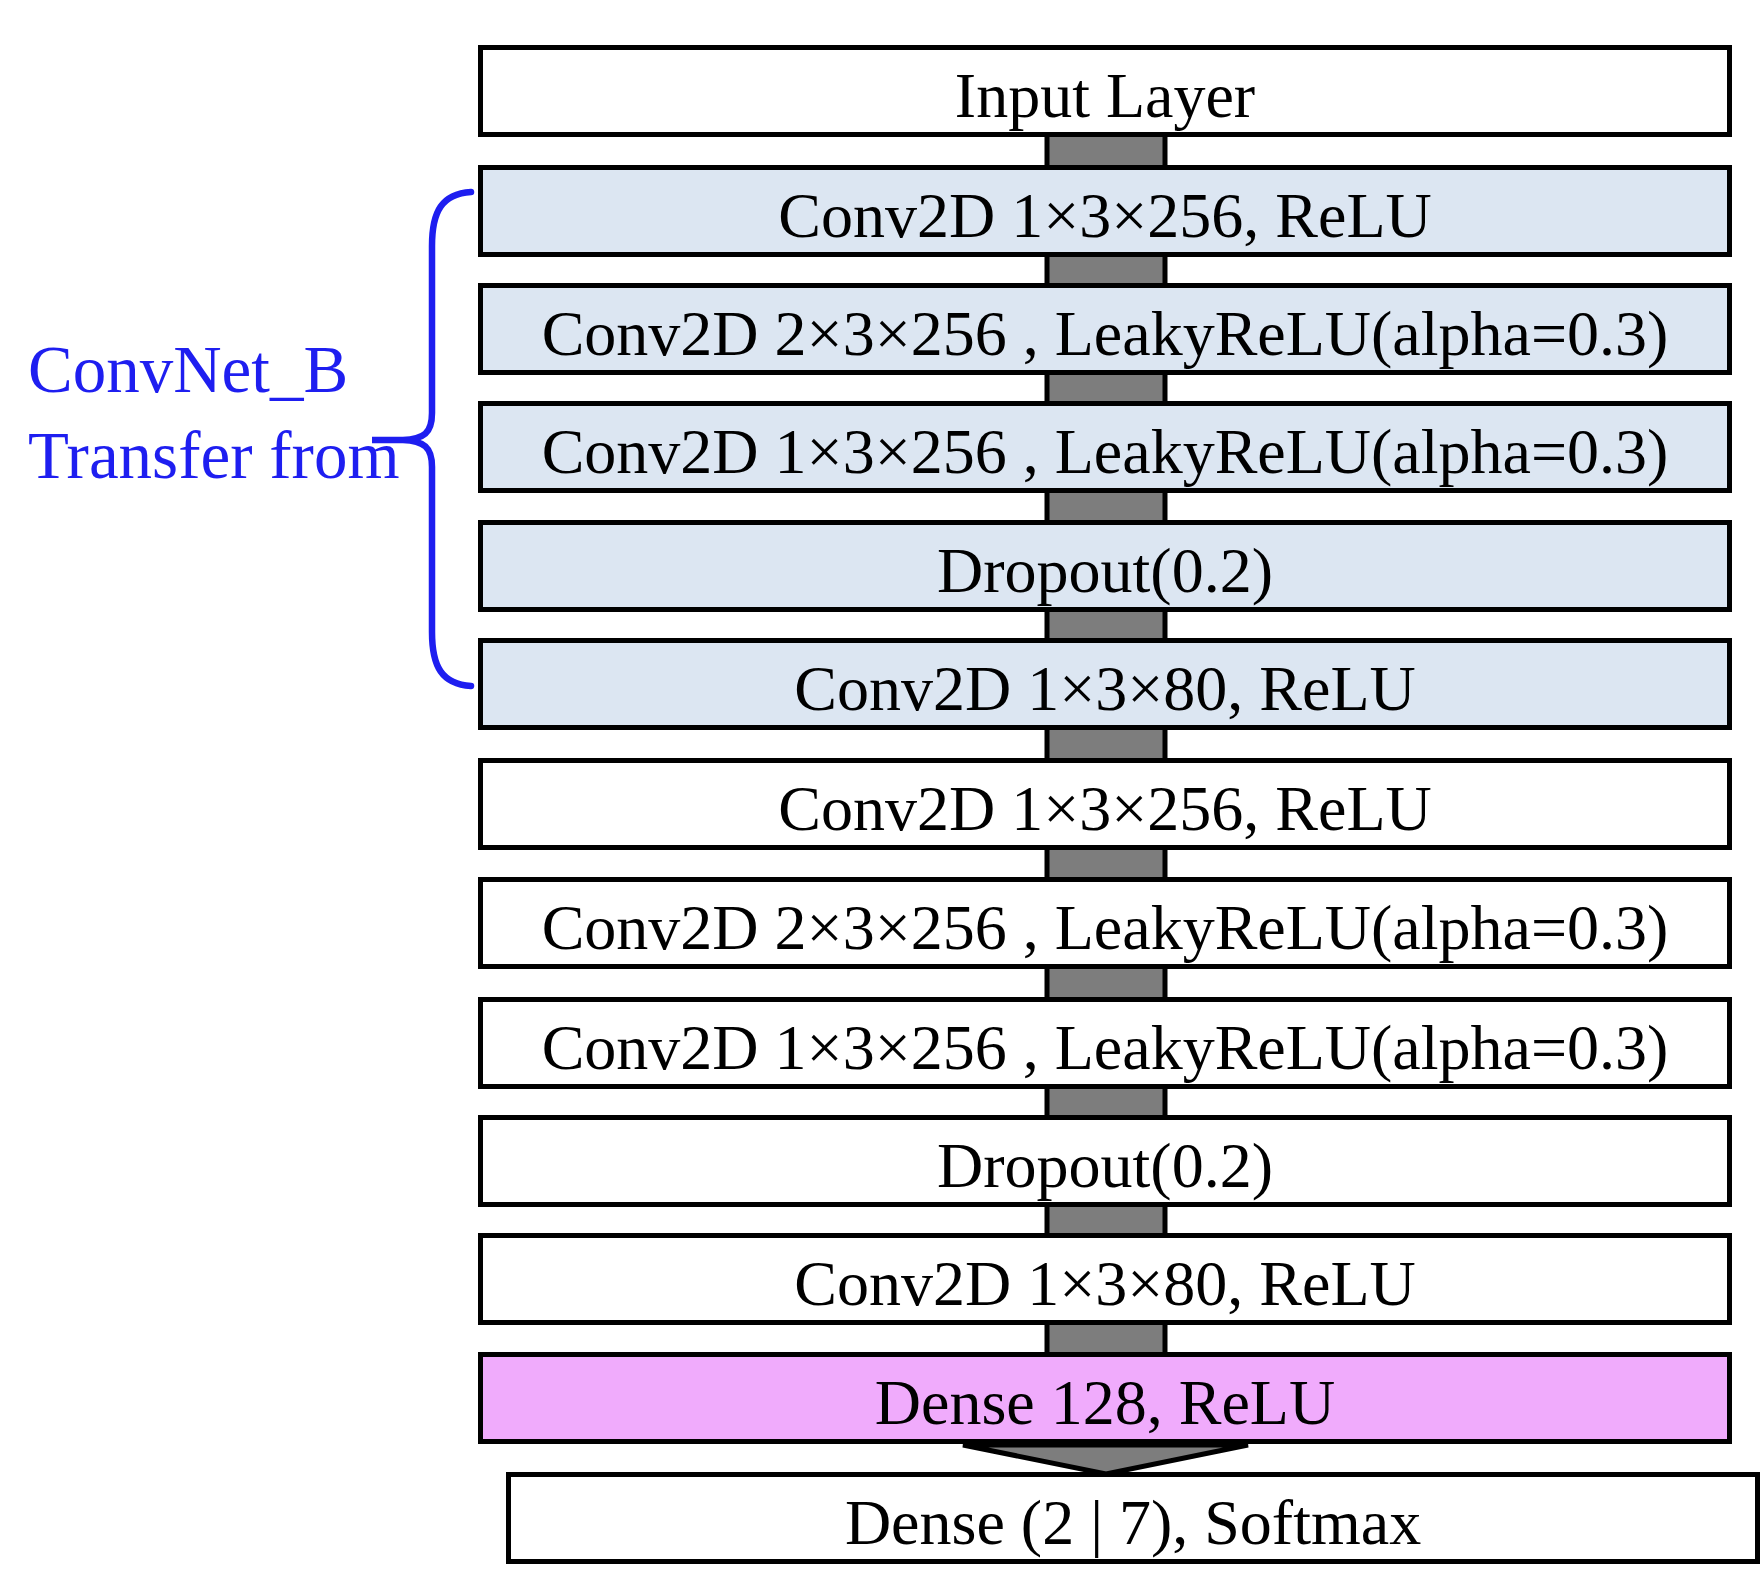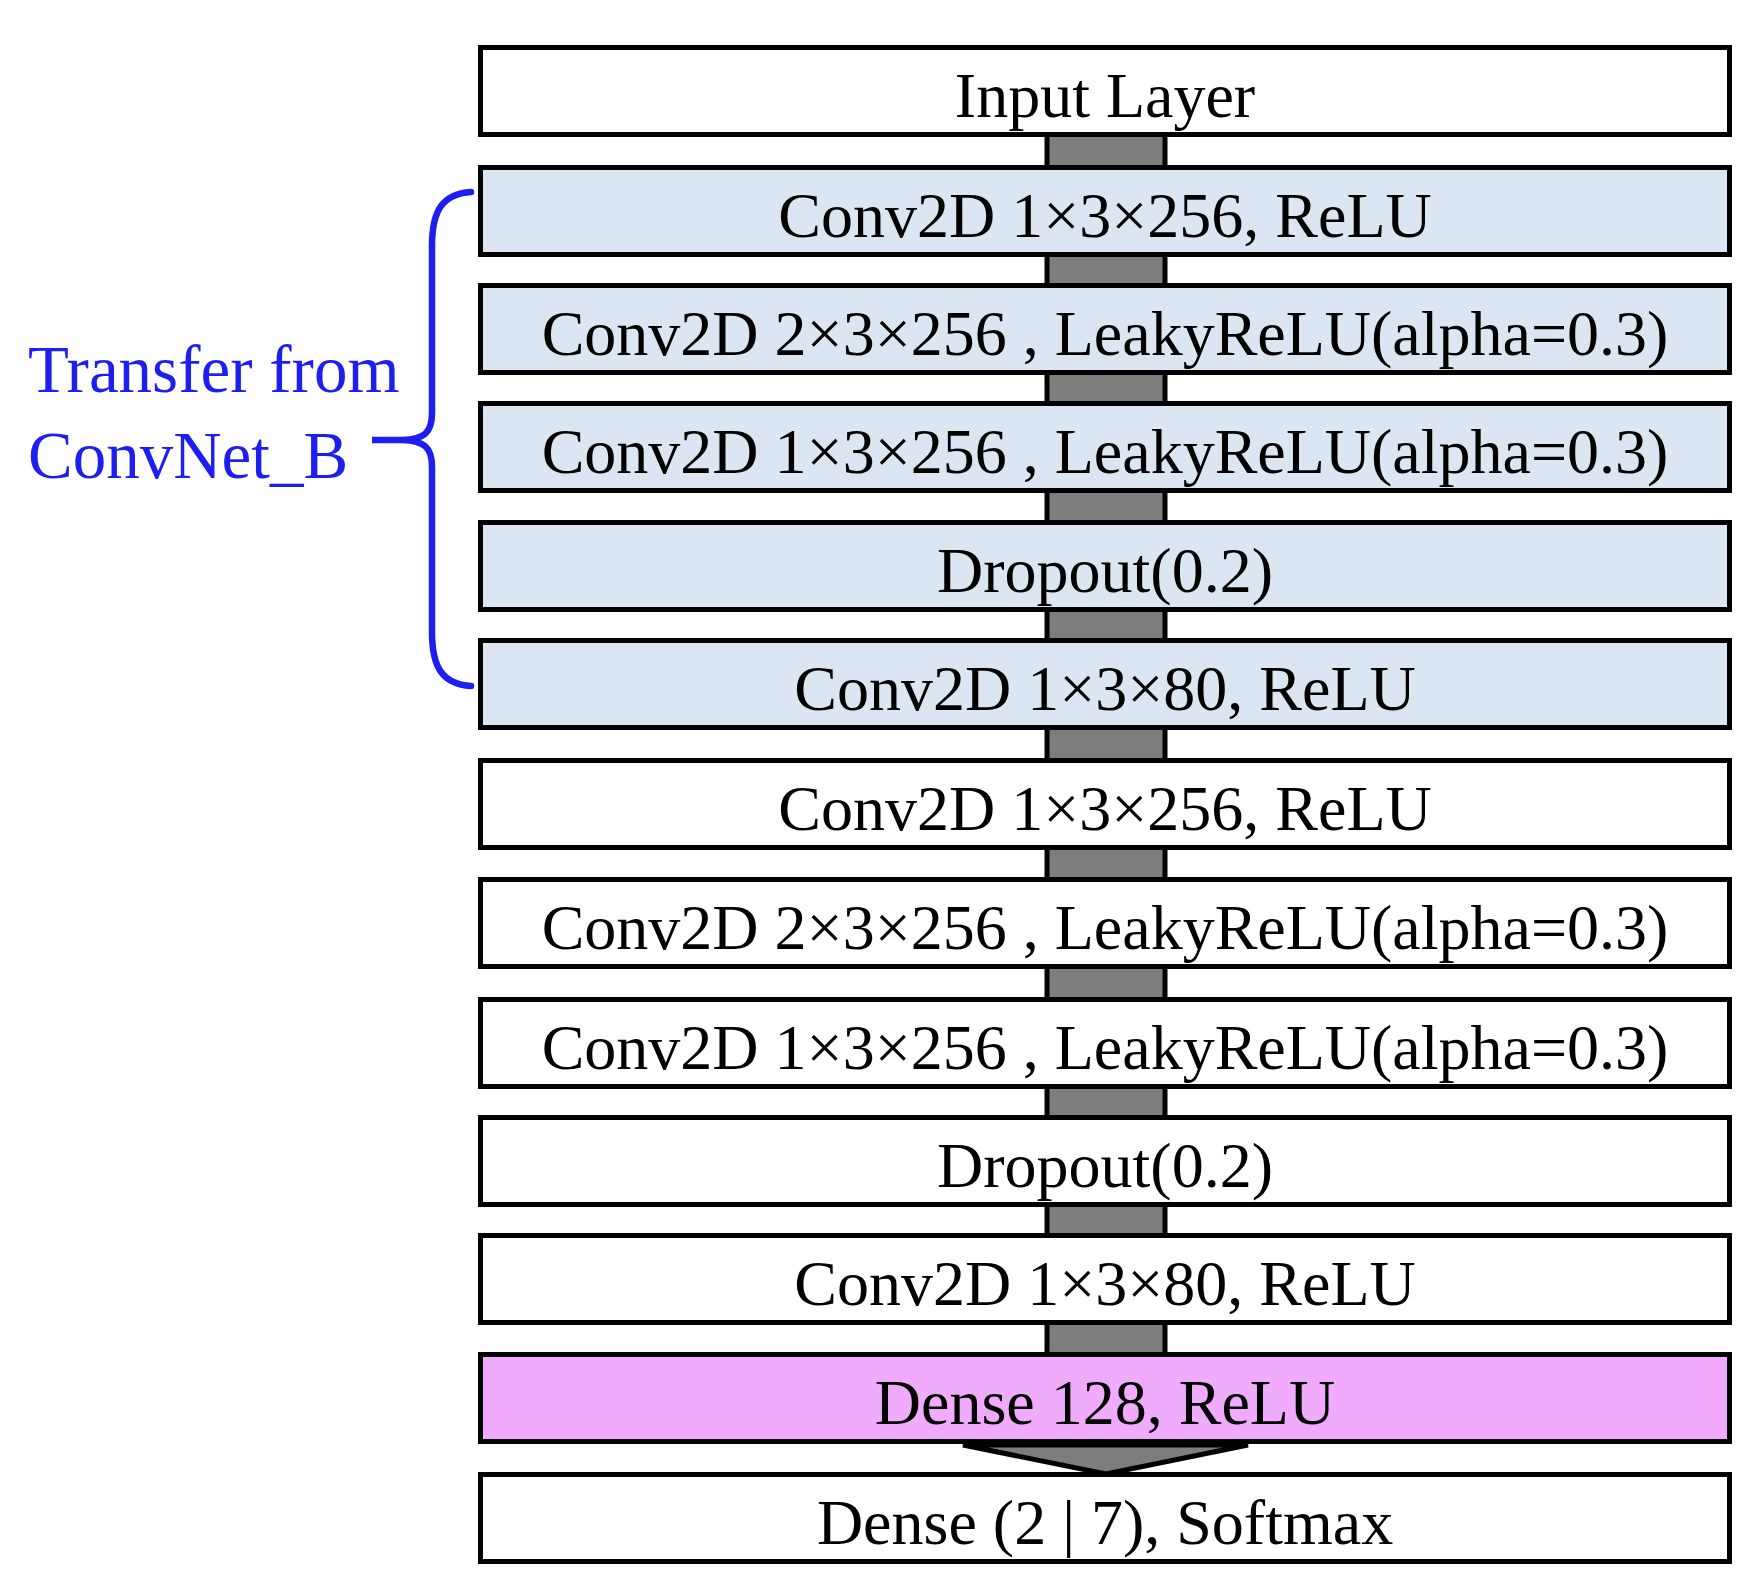--- a/index.html
+++ b/index.html
@@ -69,22 +69,22 @@
              L 432 413
              C 432 433 424 439 403 440
              L 372 440
              L 403 440
              C 424 441 432 447 432 467
              L 432 632
              C 432 667 442 684 471 686" fill="none" stroke="#1e1ef0" stroke-width="6.5" stroke-linecap="round"></path>
   </svg>
 
   <div id="transfer-label">
+    <div>ConvNet_B</div>
     <div>Transfer from</div>
-    <div>ConvNet_B</div>
   </div>
 
   <div class="layer-box" style="top: 45px; background: rgb(255, 255, 255);">
       <span class="layer-label">Input Layer</span>
     </div>
   <div class="layer-box" style="top: 165px; background: rgb(220, 230, 242);">
       <span class="layer-label">Conv2D 1×3×256, ReLU</span>
     </div>
   <div class="layer-box" style="top: 283px; background: rgb(220, 230, 242);">
       <span class="layer-label">Conv2D 2×3×256 , LeakyReLU(alpha=0.3)</span>
@@ -109,17 +109,17 @@
     </div>
   <div class="layer-box" style="top: 1115px; background: rgb(255, 255, 255);">
       <span class="layer-label">Dropout(0.2)</span>
     </div>
   <div class="layer-box" style="top: 1233px; background: rgb(255, 255, 255);">
       <span class="layer-label">Conv2D 1×3×80, ReLU</span>
     </div>
   <div class="layer-box" style="top: 1352px; background: #f0abfc;">
       <span class="layer-label">Dense 128, ReLU</span>
     </div>
-  <div class="layer-box" style="top: 1472px; background: rgb(255, 255, 255);">
+  <div class="layer-box" style="top: 1472px; background: rgb(255, 255, 255); margin-left: 28px;">
       <span class="layer-label">Dense (2 | 7), Softmax</span>
     </div>
 
 </div>
 
 </body></html>

